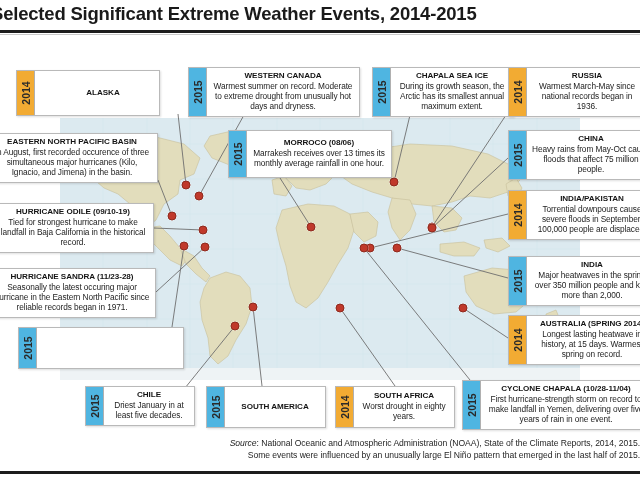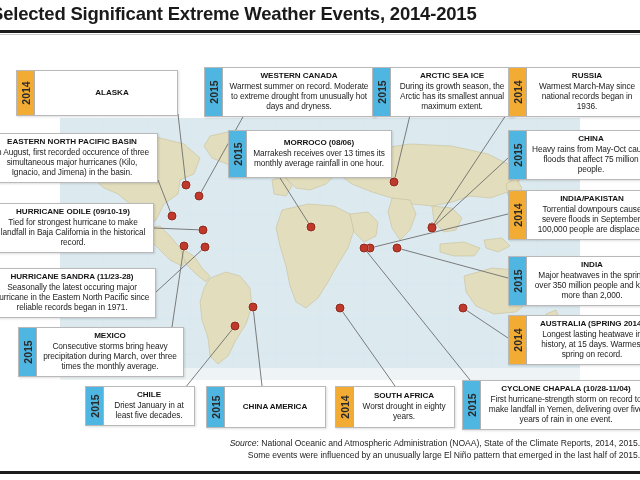--- a/index.html
+++ b/index.html
@@ -193,21 +193,21 @@
       <div class="dot" style="left: 311px; top: 227px;"></div>
       <div class="dot" style="left: 432px; top: 228px;"></div>
       <div class="dot" style="left: 370px; top: 248px;"></div>
       <div class="dot" style="left: 397px; top: 248px;"></div>
       <div class="dot" style="left: 463px; top: 308px;"></div>
       <div class="dot" style="left: 340px; top: 308px;"></div>
       <div class="dot" style="left: 364px; top: 248px;"></div>
     </div>
 
   <div id="callouts">
-      <div class="callout" style="left: 16px; top: 70px; width: 162px; min-height: 46px; gap: 12px;">
+      <div class="callout" style="left: 16px; top: 70px; width: 144px; min-height: 46px; gap: 12px;">
         <div class="yr y2014">
           <span>2014</span>
         </div>
         <div class="body">
           <div class="hd">ALASKA</div>
         </div>
       </div>
       <div class="callout noyear" style="left: -14px; top: 133px; width: 172px; min-height: 50px;">
         <div class="body">
           <div class="hd">EASTERN NORTH PACIFIC BASIN</div>
@@ -223,57 +223,53 @@
       <div class="callout noyear" style="left: -12px; top: 268px; width: 168px; min-height: 48px;">
         <div class="body">
           <div class="hd">HURRICANE SANDRA (11/23-28)</div>
           <div class="tx">Seasonally the latest occuring major hurricane in the Eastern North Pacific since reliable records began in 1971.</div>
         </div>
       </div>
       <div class="callout" style="left: 18px; top: 327px; width: 166px; min-height: 42px;">
         <div class="yr y2015">
           <span>2015</span>
         </div>
-        <div class="body">
-          <div class="hd">MEXICO</div>
-          <div class="tx">Consecutive storms bring heavy precipitation during March, over three times the monthly average.</div>
-        </div>
       </div>
       <div class="callout" style="left: 85px; top: 386px; width: 110px; min-height: 40px;">
         <div class="yr y2015">
           <span>2015</span>
         </div>
         <div class="body">
           <div class="hd">CHILE</div>
           <div class="tx">Driest January in at least five decades.</div>
         </div>
       </div>
       <div class="callout" style="left: 206px; top: 386px; width: 120px; min-height: 42px;">
         <div class="yr y2015">
           <span>2015</span>
         </div>
         <div class="body">
-          <div class="hd">CHINA AMERICA</div>
-        </div>
-      </div>
-      <div class="callout" style="left: 204px; top: 67px; width: 172px; min-height: 48px;">
+          <div class="hd">SOUTH AMERICA</div>
+        </div>
+      </div>
+      <div class="callout" style="left: 188px; top: 67px; width: 172px; min-height: 48px;">
         <div class="yr y2015">
           <span>2015</span>
         </div>
         <div class="body">
           <div class="hd">WESTERN CANADA</div>
           <div class="tx">Warmest summer on record. Moderate to extreme drought from unusually hot days and dryness.</div>
         </div>
       </div>
       <div class="callout" style="left: 372px; top: 67px; width: 142px; min-height: 48px;">
         <div class="yr y2015">
           <span>2015</span>
         </div>
         <div class="body">
-          <div class="hd">ARCTIC SEA ICE</div>
+          <div class="hd">CHAPALA SEA ICE</div>
           <div class="tx">During its growth season, the Arctic has its smallest annual maximum extent.</div>
         </div>
       </div>
       <div class="callout" style="left: 508px; top: 67px; width: 140px; min-height: 48px;">
         <div class="yr y2014">
           <span>2014</span>
         </div>
         <div class="body">
           <div class="hd">RUSSIA</div>
           <div class="tx">Warmest March-May since national records began in 1936.</div>

